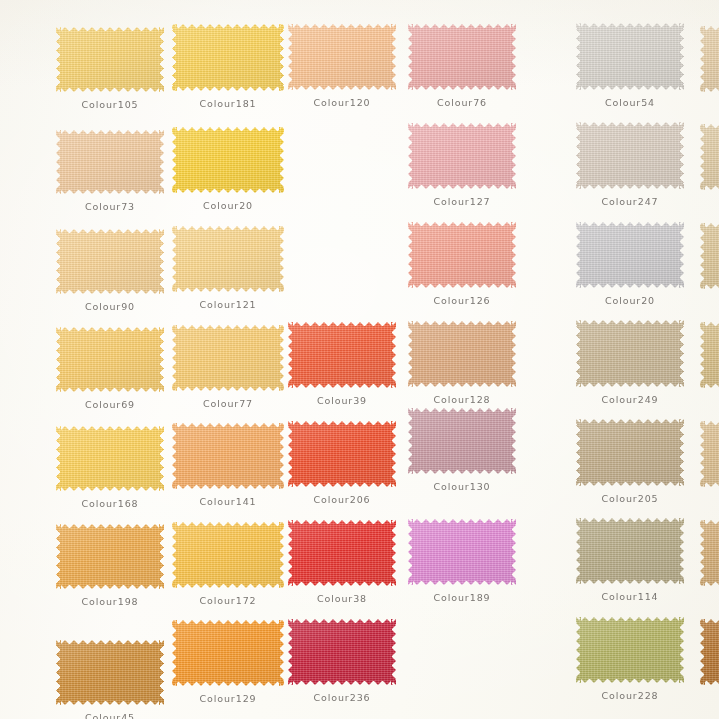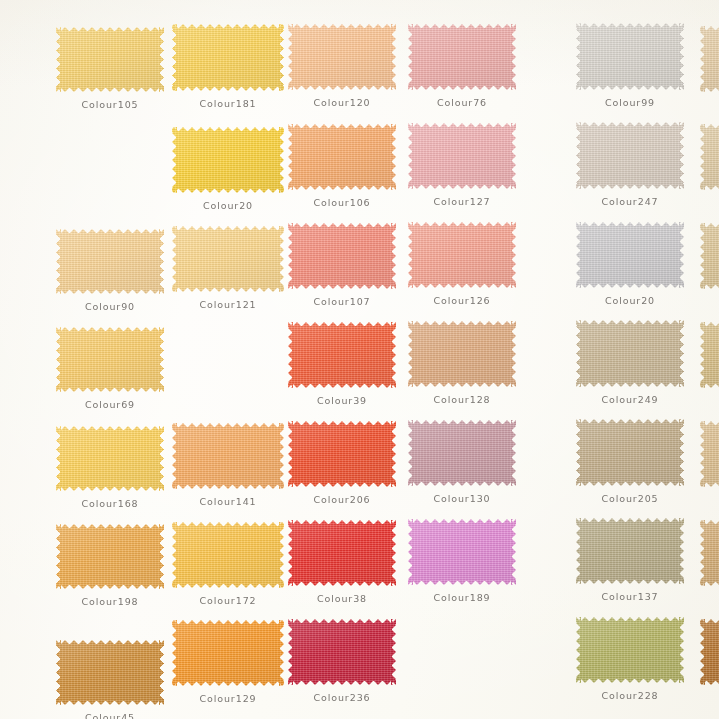--- a/index.html
+++ b/index.html
@@ -141,42 +141,42 @@
           <div class="shadow"></div>
           <div class="swatch" title="Colour  76" style="background: rgb(238, 173, 170);"></div>
         </div>
         <div class="label"><span>Colour</span><span class="num">76</span></div>
       </div>
       <div class="cell" style="left: 576px; top: 23px; width: 108px;">
         <div class="swatch-wrap" style="height: 67px;">
           <div class="shadow"></div>
           <div class="swatch" title="Colour  99" style="background: rgb(216, 212, 204);"></div>
         </div>
-        <div class="label"><span>Colour</span><span class="num">99</span></div>
+        <div class="label"><span>Colour</span><span class="num">54</span></div>
       </div>
       <div class="cell" style="left: 700px; top: 26px; width: 40px;">
         <div class="swatch-wrap" style="height: 66px;">
           <div class="shadow"></div>
           <div class="swatch" title="" style="background: rgb(229, 205, 166);"></div>
         </div>
       </div>
+      <div class="cell" style="left: 56px; top: 130px; width: 108px;">
+        <div class="swatch-wrap" style="height: 64px;">
+          <div class="shadow"></div>
+          <div class="swatch" title="Colour  73" style="background: rgb(242, 203, 160);"></div>
+        </div>
+        <div class="label"><span>Colour</span><span class="num">73</span></div>
+      </div>
       <div class="cell" style="left: 172px; top: 127px; width: 112px;">
         <div class="swatch-wrap" style="height: 66px;">
           <div class="shadow"></div>
           <div class="swatch" title="Colour  20" style="background: rgb(251, 210, 60);"></div>
         </div>
         <div class="label"><span>Colour</span><span class="num">20</span></div>
       </div>
-      <div class="cell" style="left: 288px; top: 124px; width: 108px;">
-        <div class="swatch-wrap" style="height: 66px;">
-          <div class="shadow"></div>
-          <div class="swatch" title="Colour  106" style="background: rgb(249, 172, 109);"></div>
-        </div>
-        <div class="label"><span>Colour</span><span class="num">106</span></div>
-      </div>
       <div class="cell" style="left: 408px; top: 123px; width: 108px;">
         <div class="swatch-wrap" style="height: 66px;">
           <div class="shadow"></div>
           <div class="swatch" title="Colour  127" style="background: rgb(240, 176, 178);"></div>
         </div>
         <div class="label"><span>Colour</span><span class="num">127</span></div>
       </div>
       <div class="cell" style="left: 576px; top: 122px; width: 108px;">
         <div class="swatch-wrap" style="height: 67px;">
           <div class="shadow"></div>
@@ -197,27 +197,20 @@
         </div>
         <div class="label"><span>Colour</span><span class="num">90</span></div>
       </div>
       <div class="cell" style="left: 172px; top: 226px; width: 112px;">
         <div class="swatch-wrap" style="height: 66px;">
           <div class="shadow"></div>
           <div class="swatch" title="Colour  121" style="background: rgb(250, 214, 139);"></div>
         </div>
         <div class="label"><span>Colour</span><span class="num">121</span></div>
       </div>
-      <div class="cell" style="left: 288px; top: 223px; width: 108px;">
-        <div class="swatch-wrap" style="height: 66px;">
-          <div class="shadow"></div>
-          <div class="swatch" title="Colour  107" style="background: rgb(245, 141, 124);"></div>
-        </div>
-        <div class="label"><span>Colour</span><span class="num">107</span></div>
-      </div>
       <div class="cell" style="left: 408px; top: 222px; width: 108px;">
         <div class="swatch-wrap" style="height: 66px;">
           <div class="shadow"></div>
           <div class="swatch" title="Colour  126" style="background: rgb(246, 164, 146);"></div>
         </div>
         <div class="label"><span>Colour</span><span class="num">126</span></div>
       </div>
       <div class="cell" style="left: 576px; top: 222px; width: 108px;">
         <div class="swatch-wrap" style="height: 66px;">
           <div class="shadow"></div>
@@ -231,20 +224,27 @@
           <div class="swatch" title="" style="background: rgb(220, 197, 150);"></div>
         </div>
       </div>
       <div class="cell" style="left: 56px; top: 327px; width: 108px;">
         <div class="swatch-wrap" style="height: 65px;">
           <div class="shadow"></div>
           <div class="swatch" title="Colour  69" style="background: rgb(249, 205, 108);"></div>
         </div>
         <div class="label"><span>Colour</span><span class="num">69</span></div>
       </div>
+      <div class="cell" style="left: 172px; top: 325px; width: 112px;">
+        <div class="swatch-wrap" style="height: 66px;">
+          <div class="shadow"></div>
+          <div class="swatch" title="Colour  77" style="background: rgb(249, 205, 115);"></div>
+        </div>
+        <div class="label"><span>Colour</span><span class="num">77</span></div>
+      </div>
       <div class="cell" style="left: 288px; top: 322px; width: 108px;">
         <div class="swatch-wrap" style="height: 66px;">
           <div class="shadow"></div>
           <div class="swatch" title="Colour  39" style="background: rgb(244, 96, 59);"></div>
         </div>
         <div class="label"><span>Colour</span><span class="num">39</span></div>
       </div>
       <div class="cell" style="left: 408px; top: 321px; width: 108px;">
         <div class="swatch-wrap" style="height: 66px;">
           <div class="shadow"></div>
@@ -279,21 +279,21 @@
         </div>
         <div class="label"><span>Colour</span><span class="num">141</span></div>
       </div>
       <div class="cell" style="left: 288px; top: 421px; width: 108px;">
         <div class="swatch-wrap" style="height: 66px;">
           <div class="shadow"></div>
           <div class="swatch" title="Colour  206" style="background: rgb(241, 81, 47);"></div>
         </div>
         <div class="label"><span>Colour</span><span class="num">206</span></div>
       </div>
-      <div class="cell" style="left: 408px; top: 420px; width: 108px;">
+      <div class="cell" style="left: 408px; top: 408px; width: 108px;">
         <div class="swatch-wrap" style="height: 66px;">
           <div class="shadow"></div>
           <div class="swatch" title="Colour  130" style="background: rgb(201, 155, 164);"></div>
         </div>
         <div class="label"><span>Colour</span><span class="num">130</span></div>
       </div>
       <div class="cell" style="left: 576px; top: 419px; width: 108px;">
         <div class="swatch-wrap" style="height: 67px;">
           <div class="shadow"></div>
           <div class="swatch" title="Colour  205" style="background: rgb(194, 173, 138);"></div>
@@ -332,21 +332,21 @@
           <div class="shadow"></div>
           <div class="swatch" title="Colour  189" style="background: rgb(225, 138, 212);"></div>
         </div>
         <div class="label"><span>Colour</span><span class="num">189</span></div>
       </div>
       <div class="cell" style="left: 576px; top: 518px; width: 108px;">
         <div class="swatch-wrap" style="height: 66px;">
           <div class="shadow"></div>
           <div class="swatch" title="Colour  229" style="background: rgb(183, 171, 135);"></div>
         </div>
-        <div class="label"><span>Colour</span><span class="num">137</span></div>
+        <div class="label"><span>Colour</span><span class="num">114</span></div>
       </div>
       <div class="cell" style="left: 700px; top: 520px; width: 40px;">
         <div class="swatch-wrap" style="height: 66px;">
           <div class="shadow"></div>
           <div class="swatch" title="" style="background: rgb(211, 171, 116);"></div>
         </div>
       </div>
       <div class="cell" style="left: 56px; top: 640px; width: 108px;">
         <div class="swatch-wrap" style="height: 65px;">
           <div class="shadow"></div>

